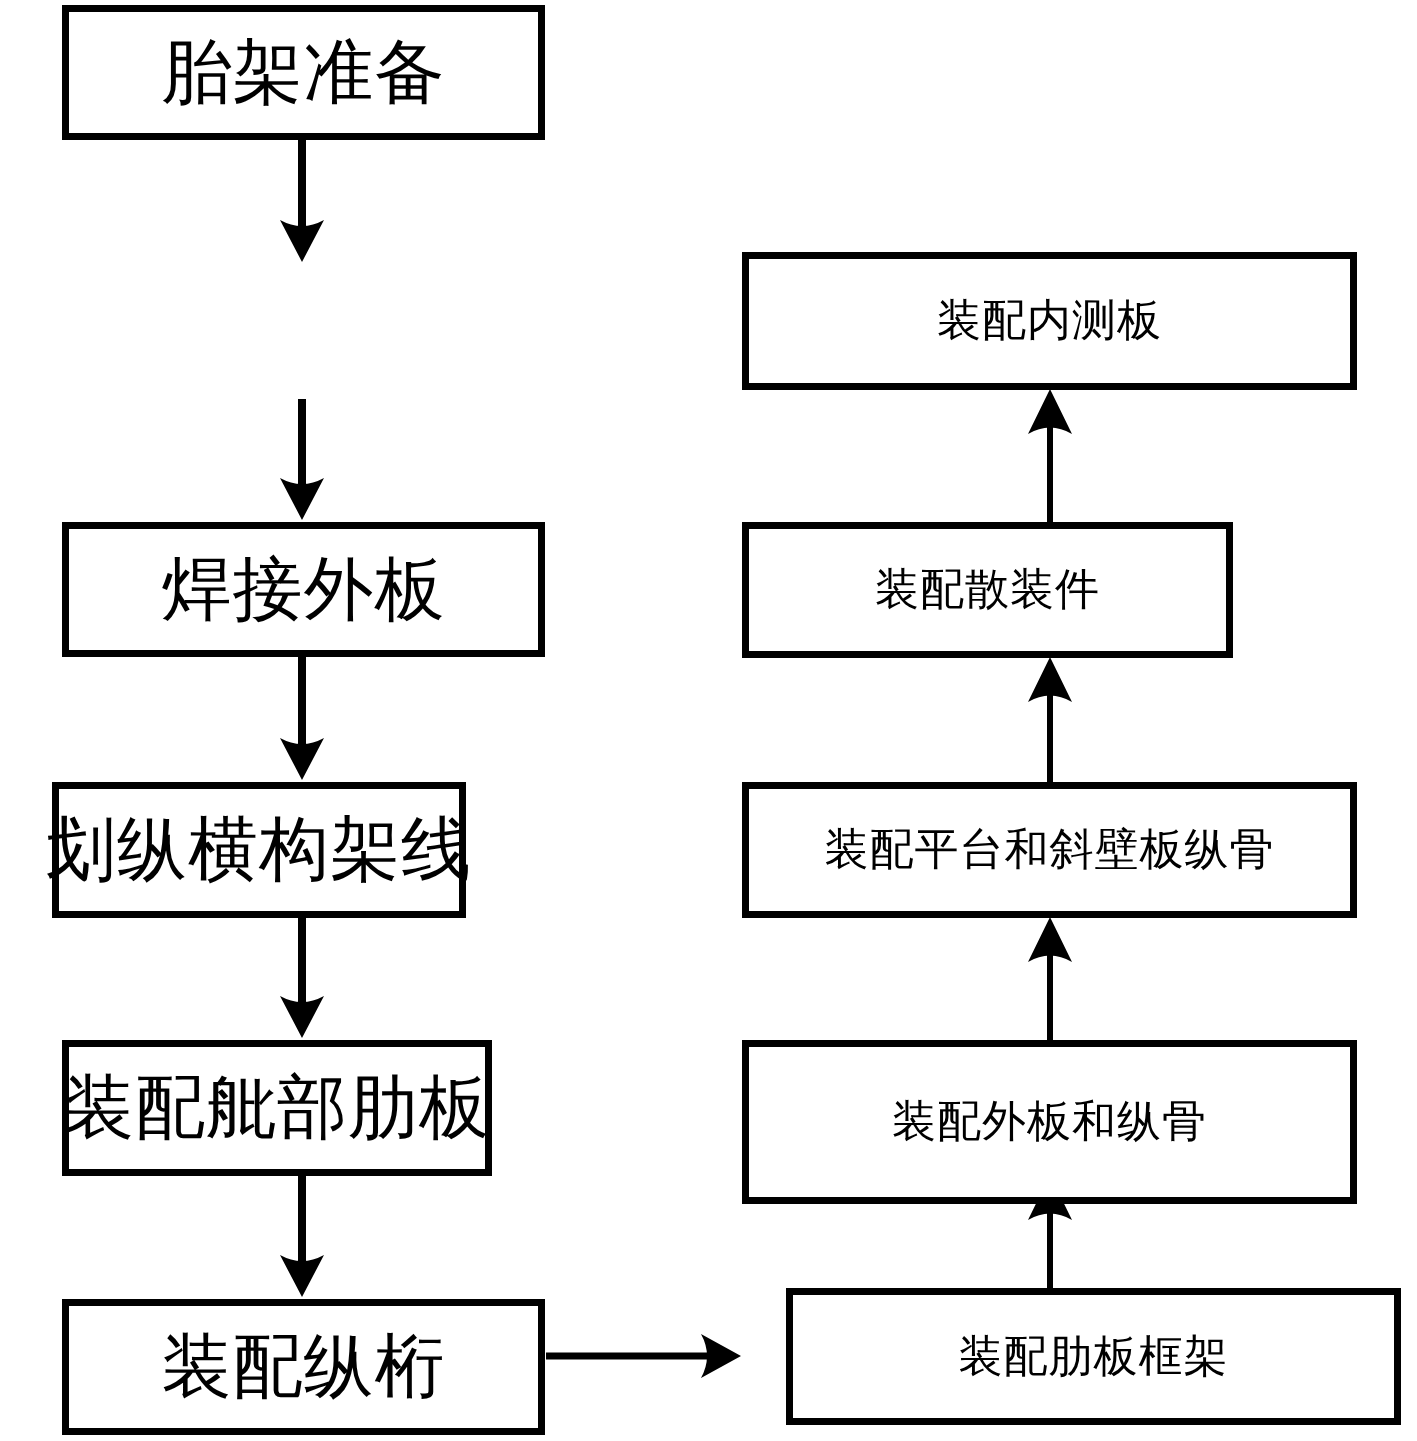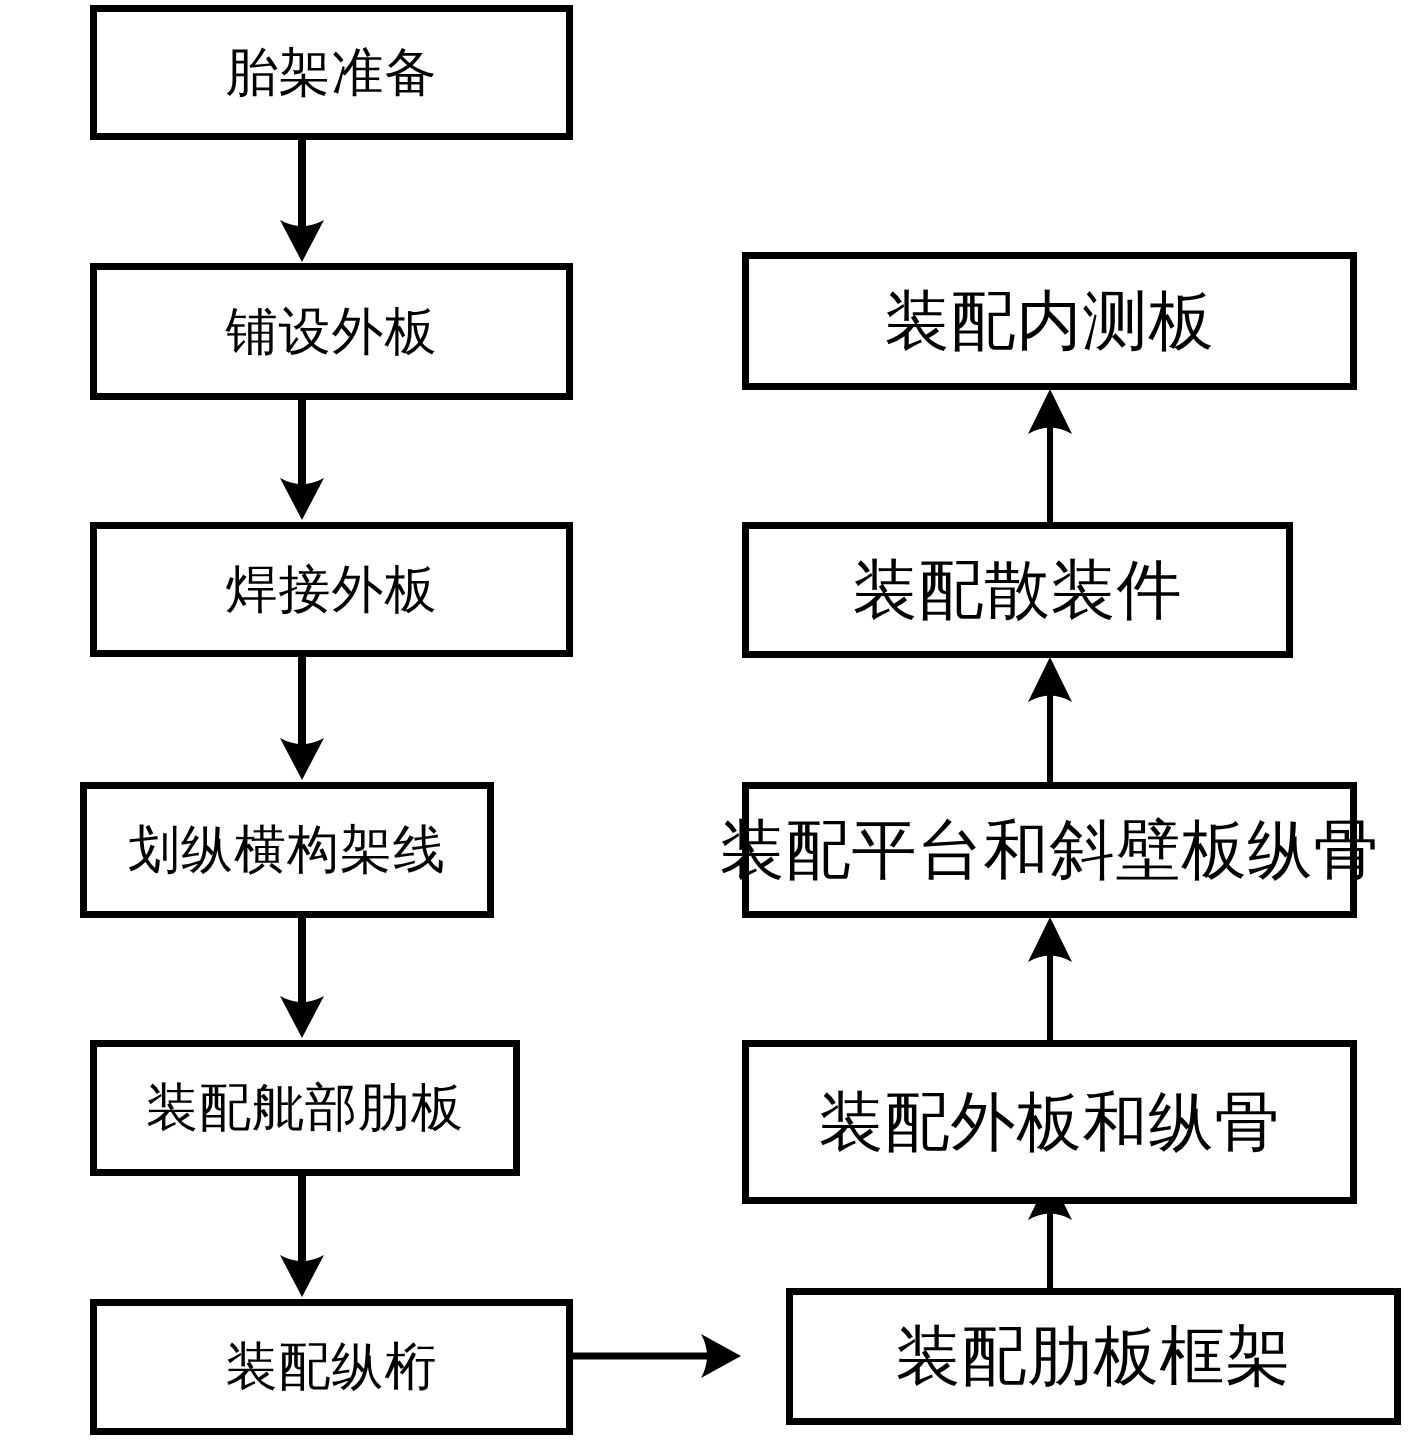--- a/index.html
+++ b/index.html
@@ -15,22 +15,22 @@
     position:absolute;
     box-sizing:border-box;
     border:7px solid #000000;
     background:#ffffff;
     display:flex;
     align-items:center;
     justify-content:center;
     color:#000000;
     white-space:nowrap;
   }
-  .flow-box.col-left{font-size:52px;margin-left:28px;}
-  .flow-box.col-right{font-size:65px;}
+  .flow-box.col-left{font-size:70px;}
+  .flow-box.col-right{font-size:44px;}
   .flow-box .label{line-height:1;letter-spacing:1px;}
   svg.arrows{
     position:absolute;
     left:0;top:0;
     width:1417px;height:1441px;
     pointer-events:none;
   }
   svg.arrows line{stroke:#000000;}
   svg.arrows path{fill:#000000;stroke:none;}
 </style>
@@ -81,40 +81,37 @@
     </g>
     <g>
       <line x1="1050" y1="1210" x2="1050" y2="1291" stroke-width="6"></line>
       <path d="M1050,1175 L1028,1220 Q1050,1207 1072,1220 Z"></path>
     </g>
   </svg>
 
   <div class="flow-box col-left" style="left:62px;top:5px;width:483px;height:135px">
     <span class="label">胎架准备</span>
   </div>
-  <div class="flow-box col-left" style="left:62px;top:263px;width:483px;height:137px">
-    <span class="label">铺设外板</span>
-  </div>
   <div class="flow-box col-left" style="left:62px;top:522px;width:483px;height:135px">
     <span class="label">焊接外板</span>
   </div>
   <div class="flow-box col-left" style="left:52px;top:782px;width:414px;height:136px">
     <span class="label">划纵横构架线</span>
   </div>
   <div class="flow-box col-left" style="left:62px;top:1040px;width:430px;height:136px">
     <span class="label">装配舭部肋板</span>
   </div>
   <div class="flow-box col-left" style="left:62px;top:1299px;width:483px;height:136px">
     <span class="label">装配纵桁</span>
   </div>
 
   <div class="flow-box col-right" style="left:742px;top:252px;width:615px;height:138px">
     <span class="label">装配内测板</span>
   </div>
-  <div class="flow-box col-right" style="left:742px;top:522px;width:551px;height:136px">
+  <div class="flow-box col-right" style="left:742px;top:522px;width:491px;height:136px">
     <span class="label">装配散装件</span>
   </div>
   <div class="flow-box col-right" style="left:742px;top:782px;width:615px;height:136px">
     <span class="label">装配平台和斜壁板纵骨</span>
   </div>
   <div class="flow-box col-right" style="left:742px;top:1040px;width:615px;height:164px">
     <span class="label">装配外板和纵骨</span>
   </div>
   <div class="flow-box col-right" style="left:786px;top:1288px;width:615px;height:137px">
     <span class="label">装配肋板框架</span>

